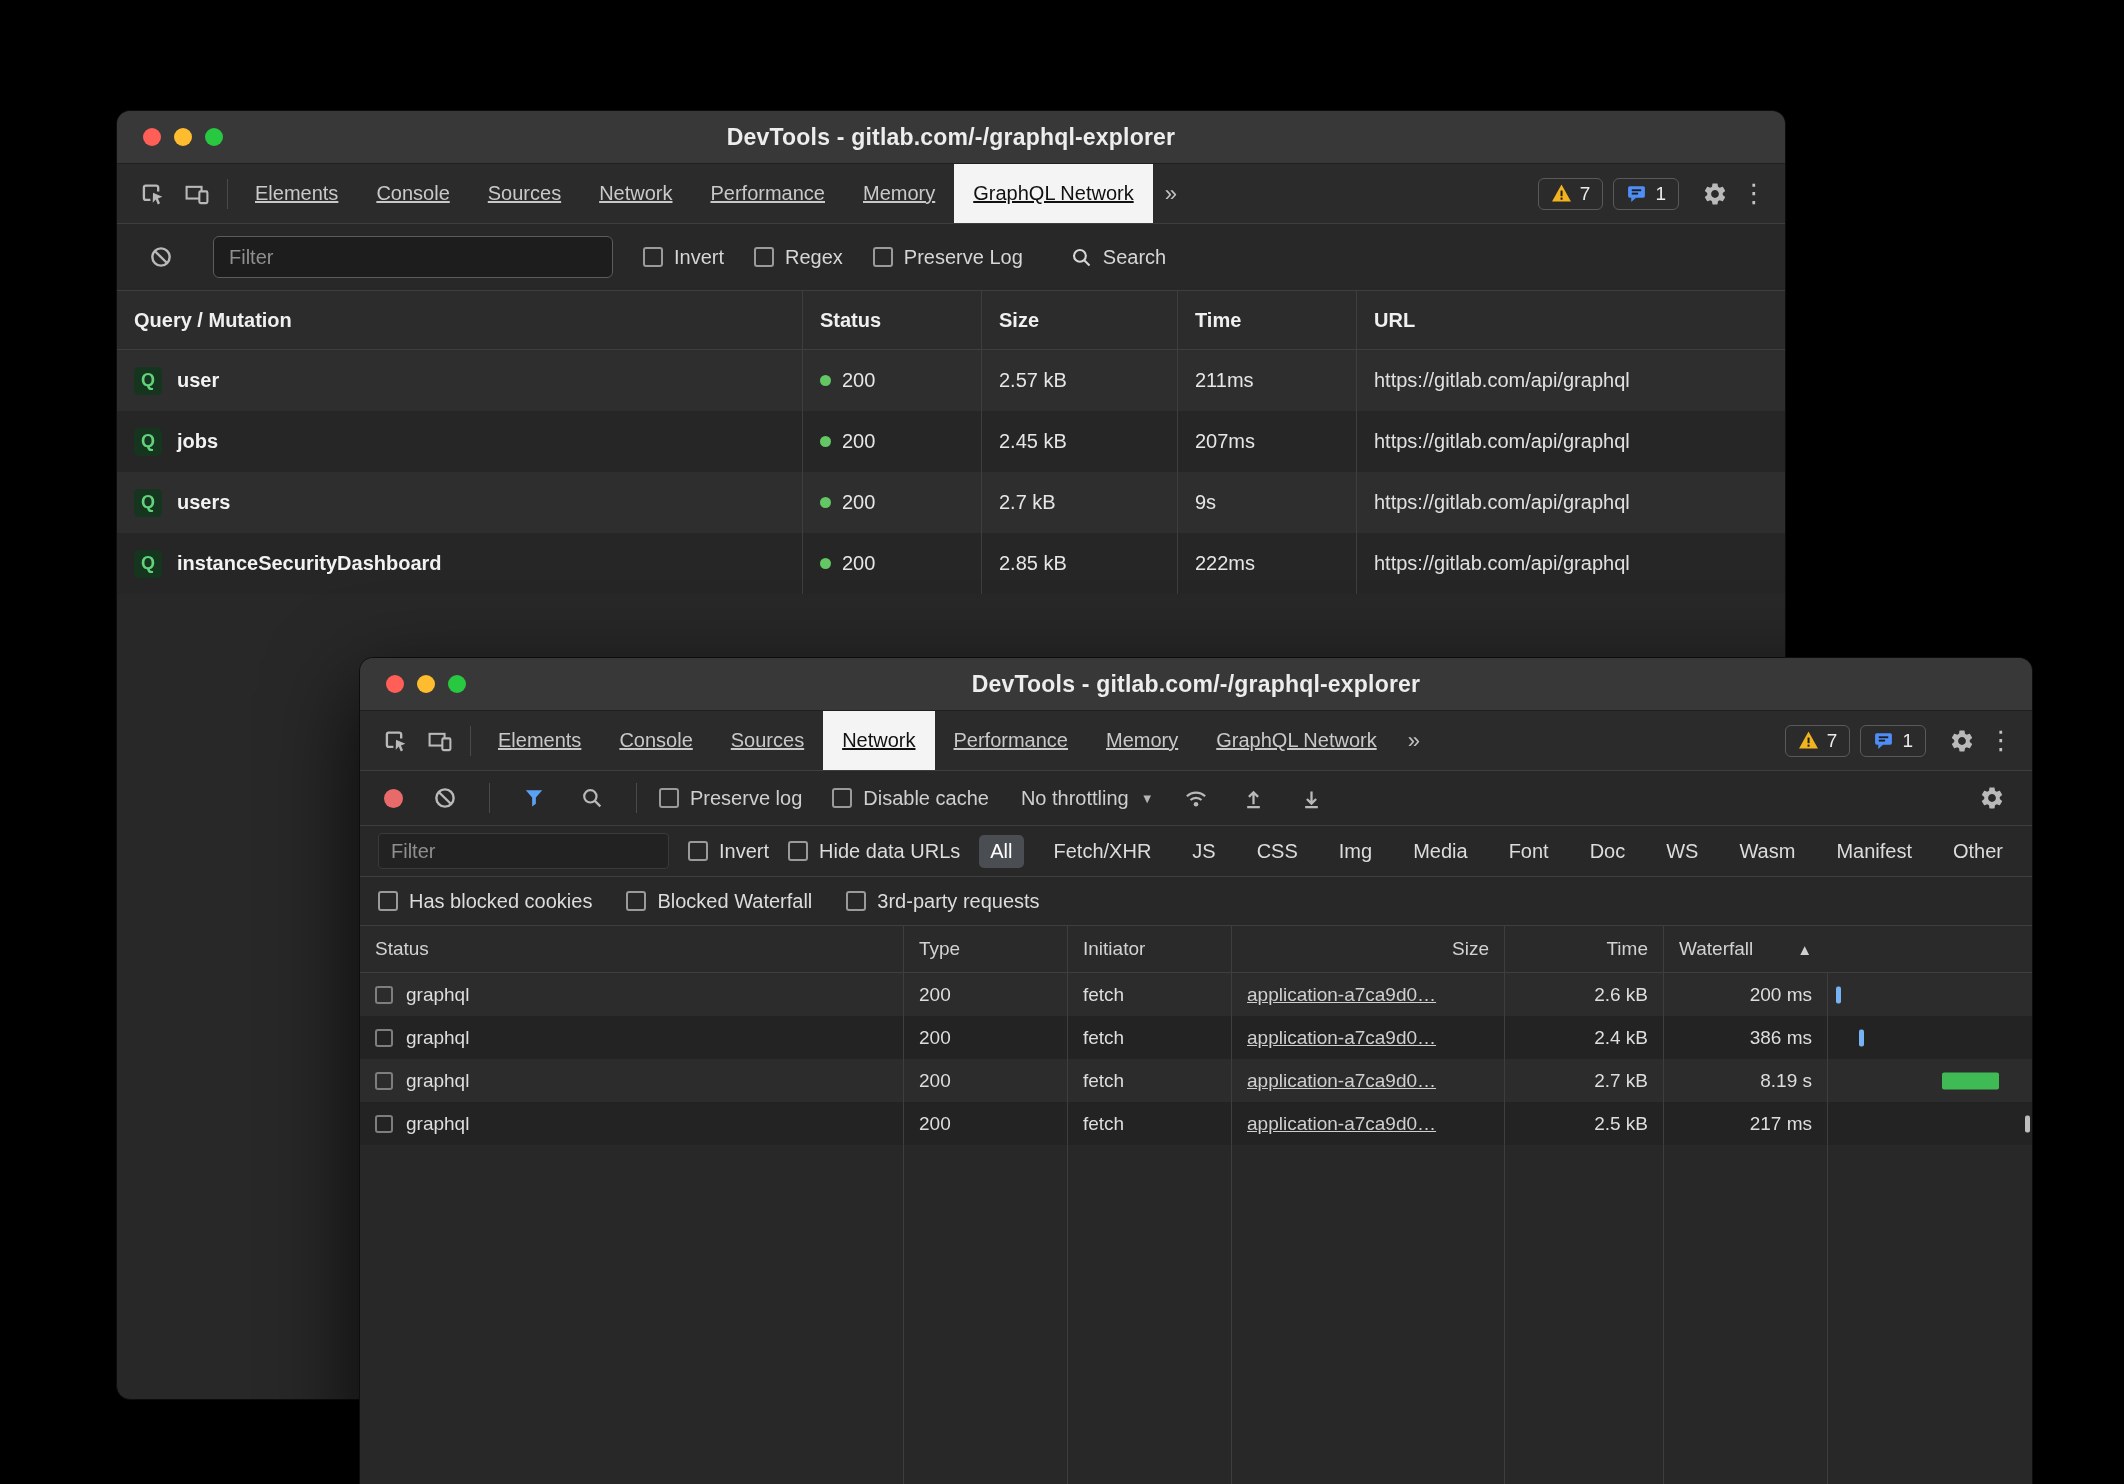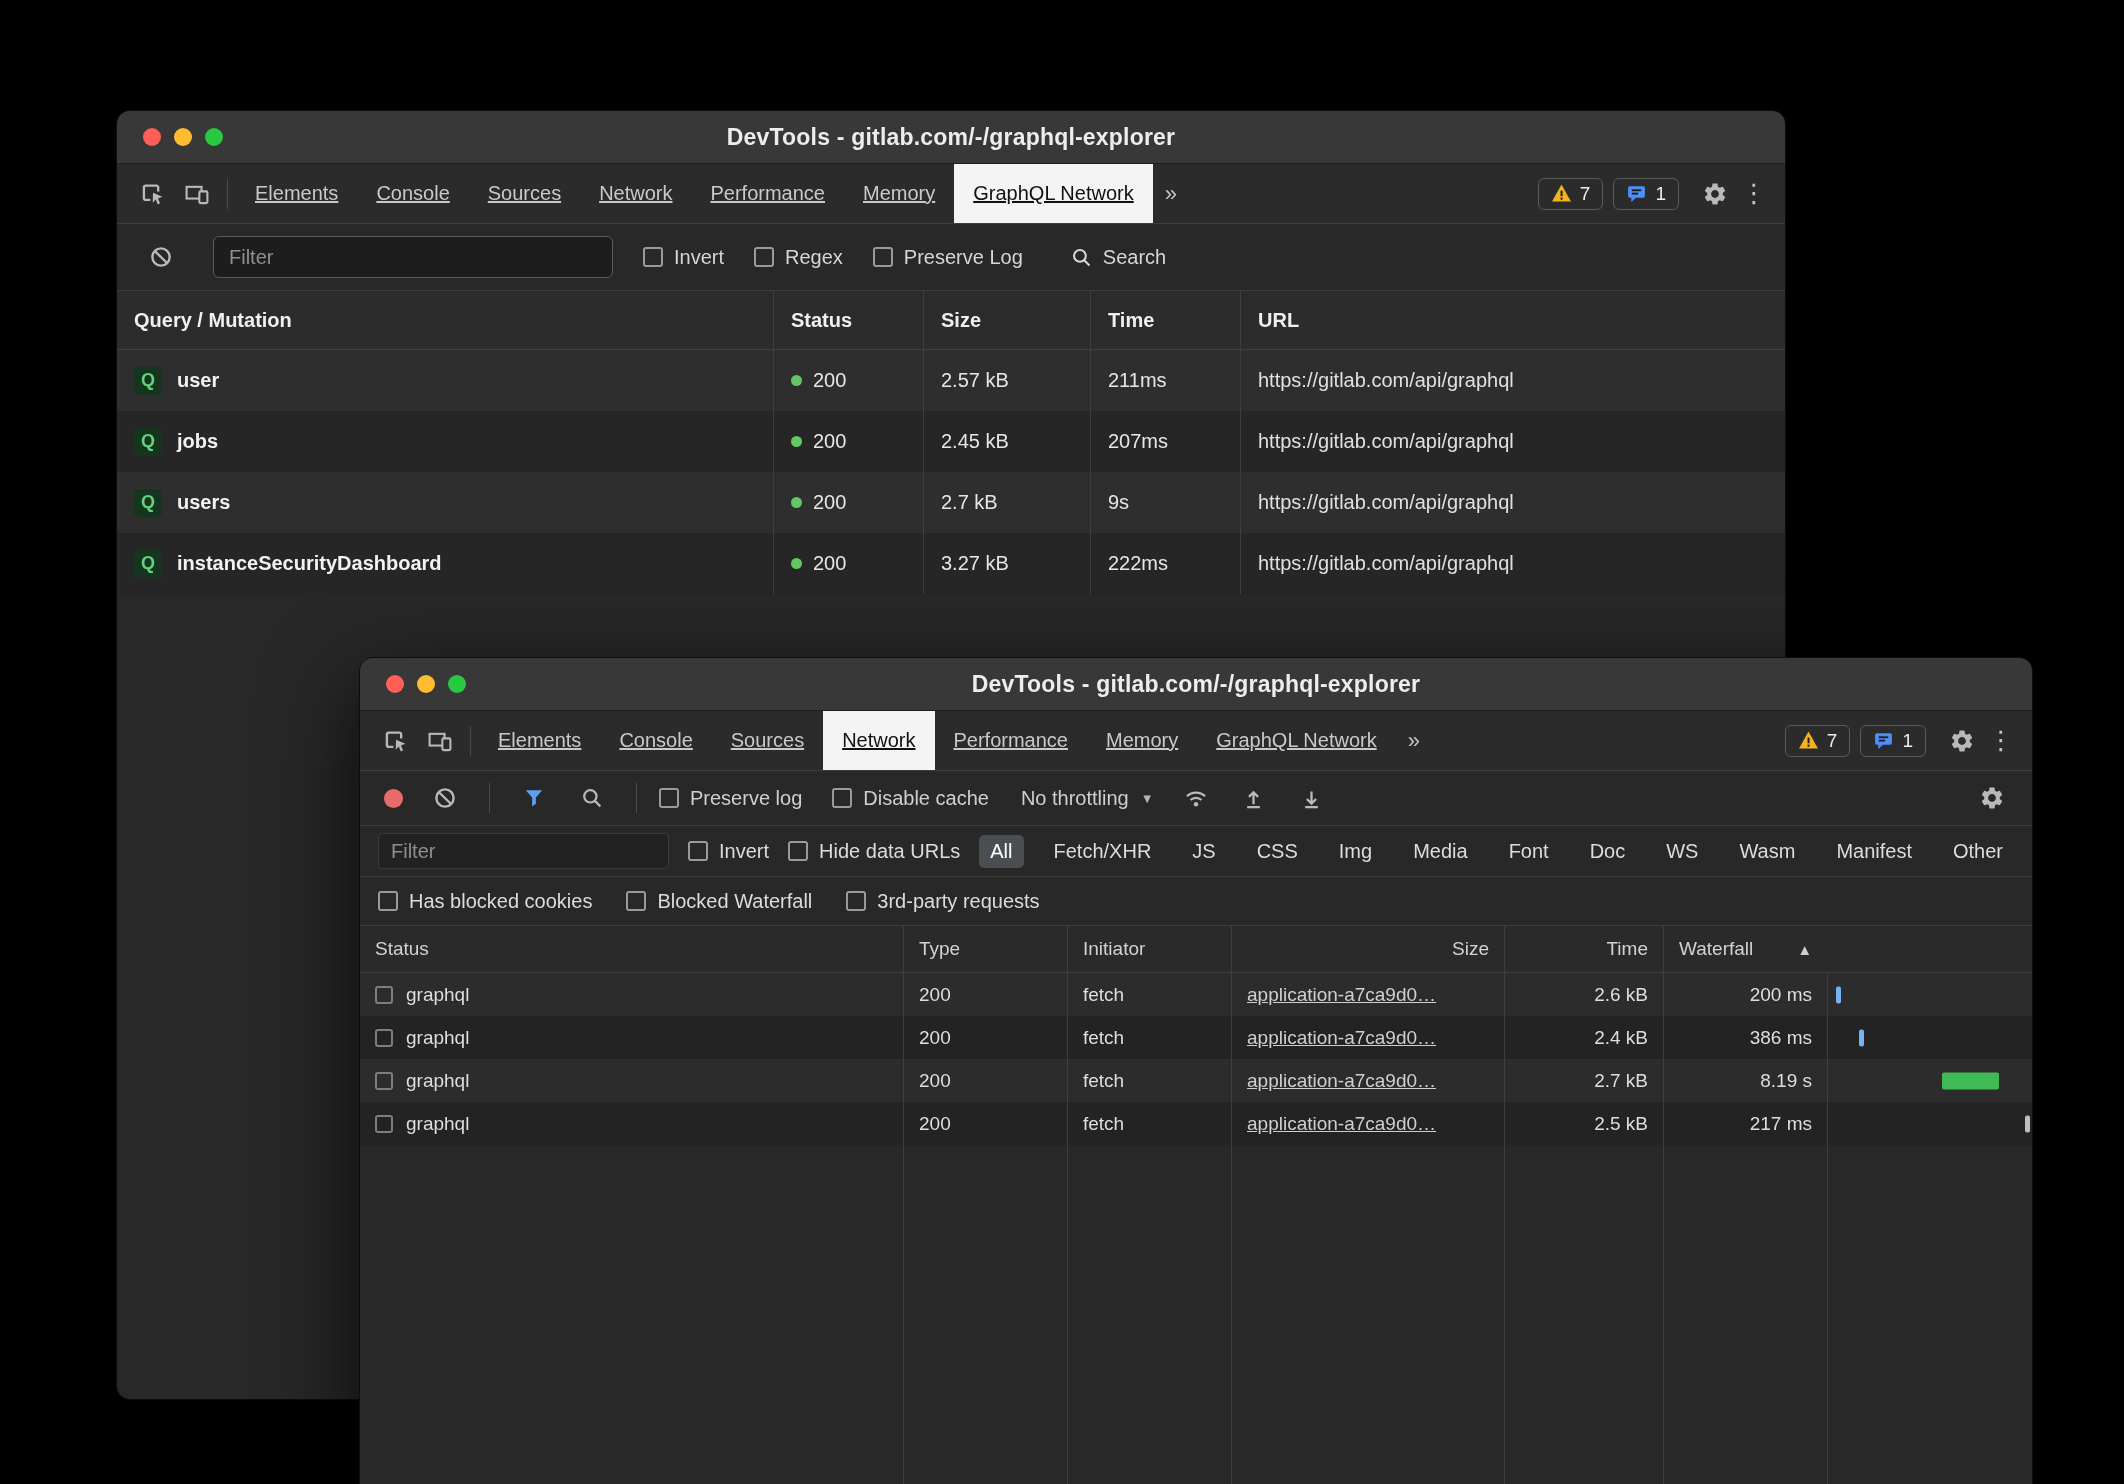--- a/index.html
+++ b/index.html
@@ -42,21 +42,21 @@
 
   
   .qtoolbar{height:66px;flex:0 0 66px;display:flex;align-items:center;gap:30px;padding:0 22px;
             border-bottom:1px solid #3e3e3e;color:#d6d6d6;font-size:20px;background:#282828;}
   .filter-input{width:400px;height:42px;background:#1d1d1d;border:1px solid #5c5c5c;border-radius:6px;
                 color:#cfcfcf;padding:0 15px;font-size:20px;outline:none;font-family:inherit;box-sizing:border-box;}
   .filter-input::placeholder{color:#8f8f8f;}
 
   
   .qtable{display:flex;flex-direction:column;font-size:20px;color:#e6e6e6;}
-  .qrow{display:grid;grid-template-columns:656px 150px 167px 150px 1fr;}
+  .qrow{display:grid;grid-template-columns:656px 150px 167px 150px 1fr;gap:29px;}
   .qrow>div{padding:0 17px;display:flex;align-items:center;border-left:1px solid #3e3e3e;
             overflow:hidden;white-space:nowrap;height:61px;}
   .qrow>div:first-child{border-left:none;}
   .qhead>div{height:58px;font-weight:bold;color:#f0f0f0;}
   .qhead{background:#2c2c2c;border-bottom:1px solid #3e3e3e;}
   .qrow.odd{background:#2e2e2e;}
   .qrow.even{background:#262626;}
   .qbadge{width:28px;height:28px;border-radius:5px;background:#16351f;color:#62d27c;font-weight:bold;
           font-size:18px;display:inline-flex;align-items:center;justify-content:center;margin-right:15px;flex:0 0 28px;}
   .qn{font-weight:bold;color:#f2f2f2;}
@@ -294,21 +294,21 @@
 
       <div class="qrow even">
         <div>
           <span class="qbadge">Q</span>
           <span class="qn">instanceSecurityDashboard</span>
         </div>
         <div>
             <span class="dot"></span>
             <span>200</span>
           </div>
-        <div>3.27 kB</div>
+        <div>2.85 kB</div>
         <div>222ms</div>
         <div class="qurl">https://gitlab.com/api/graphql</div>
       </div>
     </div>
   </div>
 
   <div class="window" id="window-front">
     <div class="titlebar">
       <div class="traffic">
         <span class="light red"></span>

